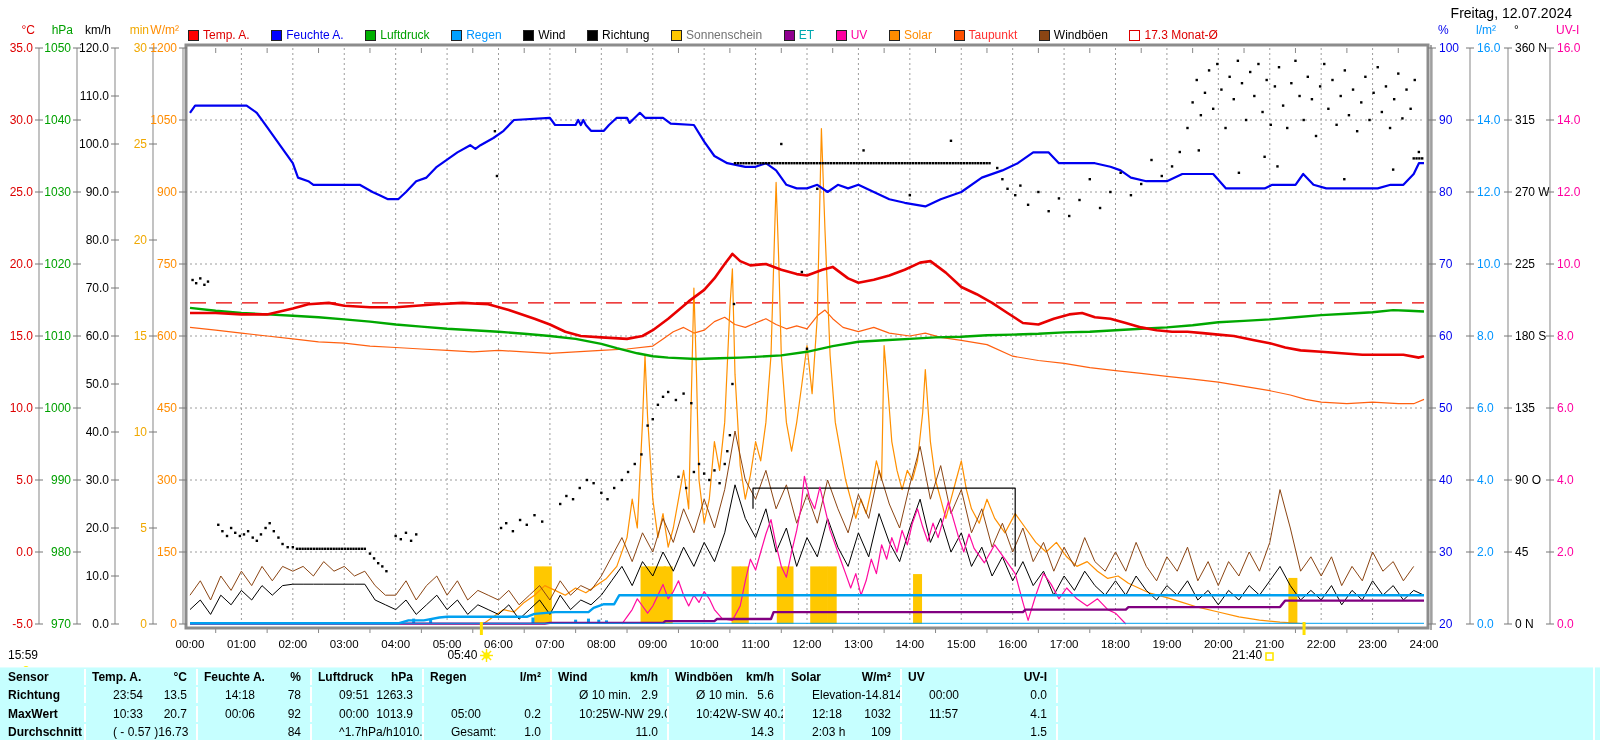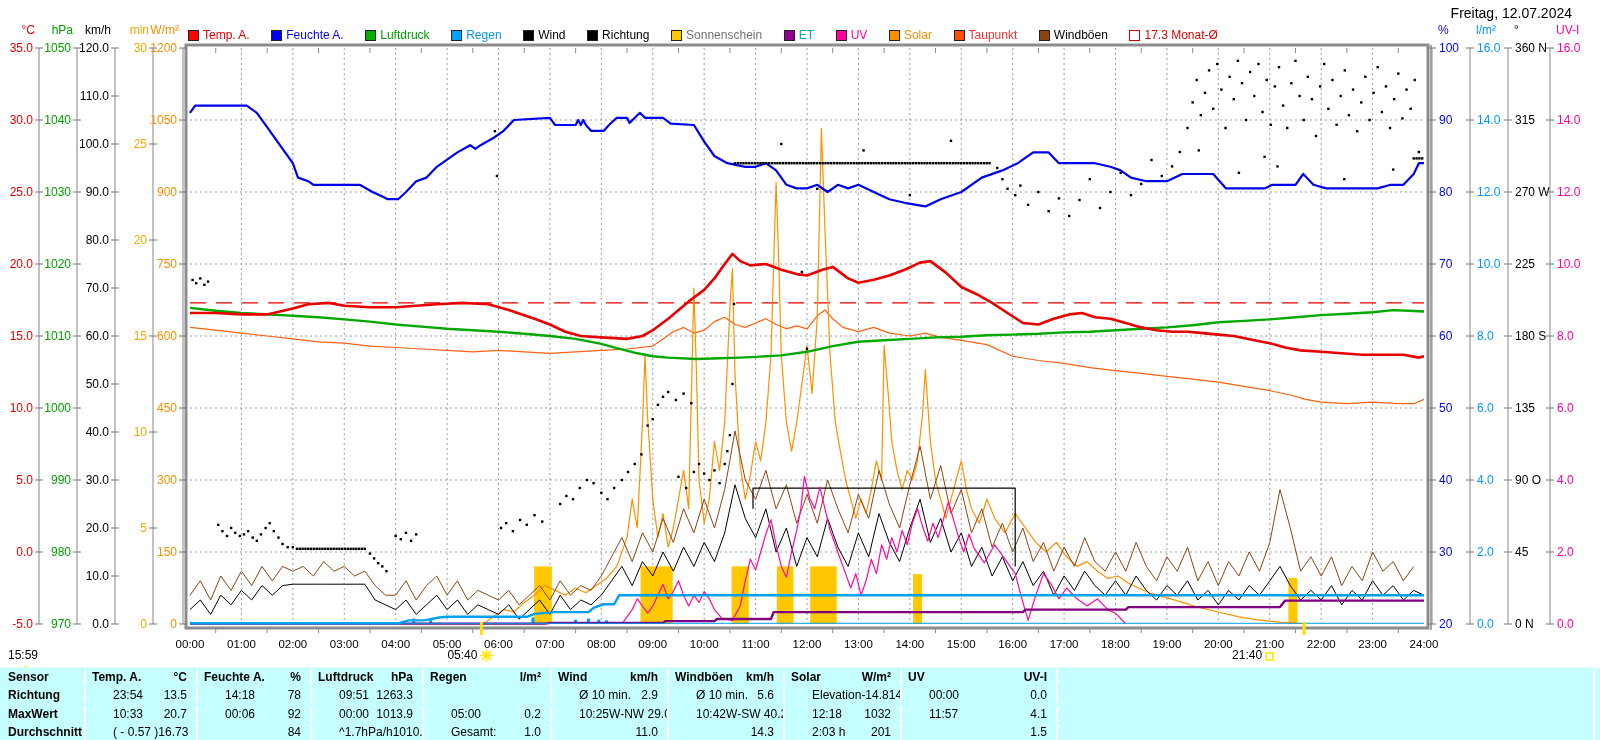--- a/index.html
+++ b/index.html
@@ -893,21 +893,21 @@
         <div class="tcell ">
           <span class="l"></span>
           <span class="r">11.0</span>
         </div>
         <div class="tcell ">
           <span class="l"></span>
           <span class="r">14.3</span>
         </div>
         <div class="tcell ">
           <span class="l">2:03 h</span>
-          <span class="r">201</span>
+          <span class="r">109</span>
         </div>
         <div class="tcell ">
           <span class="l"></span>
           <span class="r">1.5</span>
         </div>
         <div class="tcell"></div>
       </div>
 </div>
 <div class="endline"></div>
 

